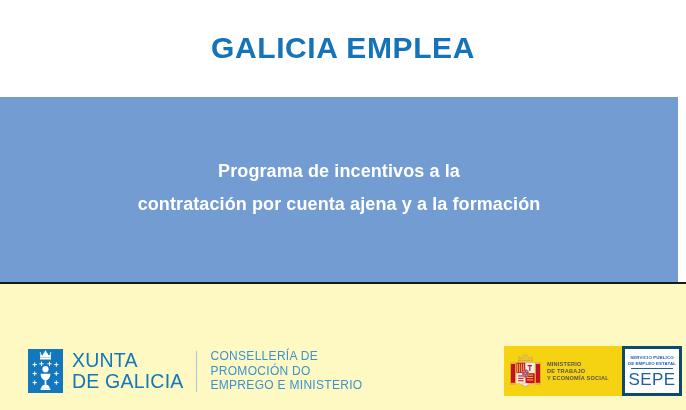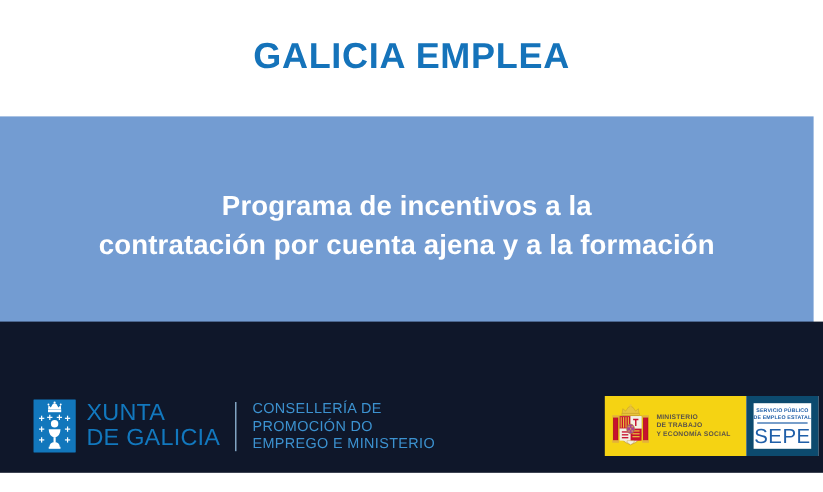--- a/index.html
+++ b/index.html
@@ -64,21 +64,21 @@
     height: 185px;
     display: flex;
     align-items: center;
     justify-content: center;
   }
   #banner-text {
     width: 640px;
     text-align: center;
     color: #ffffff;
     font-family: "Liberation Sans", sans-serif;
-    font-size: 23px;
+    font-size: 18px;
     font-weight: bold;
     line-height: 33px;
     letter-spacing: 0.1px;
     padding-bottom: 4px;
   }
   .banner-line {
     display: block;
     white-space: nowrap;
   }
   #banner-rule {
@@ -87,24 +87,24 @@
     top: 282px;
     width: 686px;
     height: 2px;
     background: #1a1a1a;
   }
 
   
   #footer {
     position: absolute;
     left: 0;
-    top: 268px;
+    top: 284px;
     width: 686px;
     height: 126px;
-    background: #0f172a;
+    background: #fef9c3;
   }
 
   
   #xunta-logo {
     position: absolute;
     left: 28px;
     top: 65px;
     display: flex;
     align-items: center;
   }
@@ -175,21 +175,21 @@
     line-height: 7px;
     letter-spacing: 0.2px;
     white-space: nowrap;
   }
   #ministerio-text .mn-line { display: block; }
 
   #sepe {
     background: #ffffff;
     width: 60px;
     height: 50px;
-    border: 6px solid #0c4a6e;
+    border: 3px solid #0c4a6e;
     box-sizing: border-box;
     display: flex;
     flex-direction: column;
     align-items: center;
     justify-content: center;
     padding-top: 2px;
   }
   #sepe-tag {
     font-family: "Liberation Sans", sans-serif;
     font-size: 4.4px;

